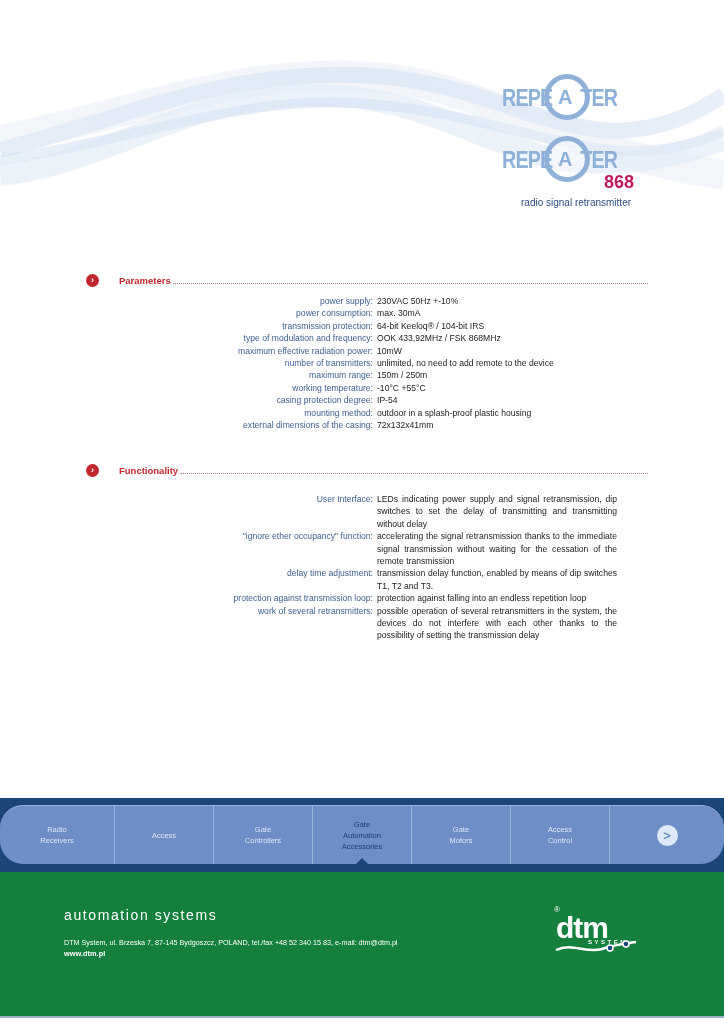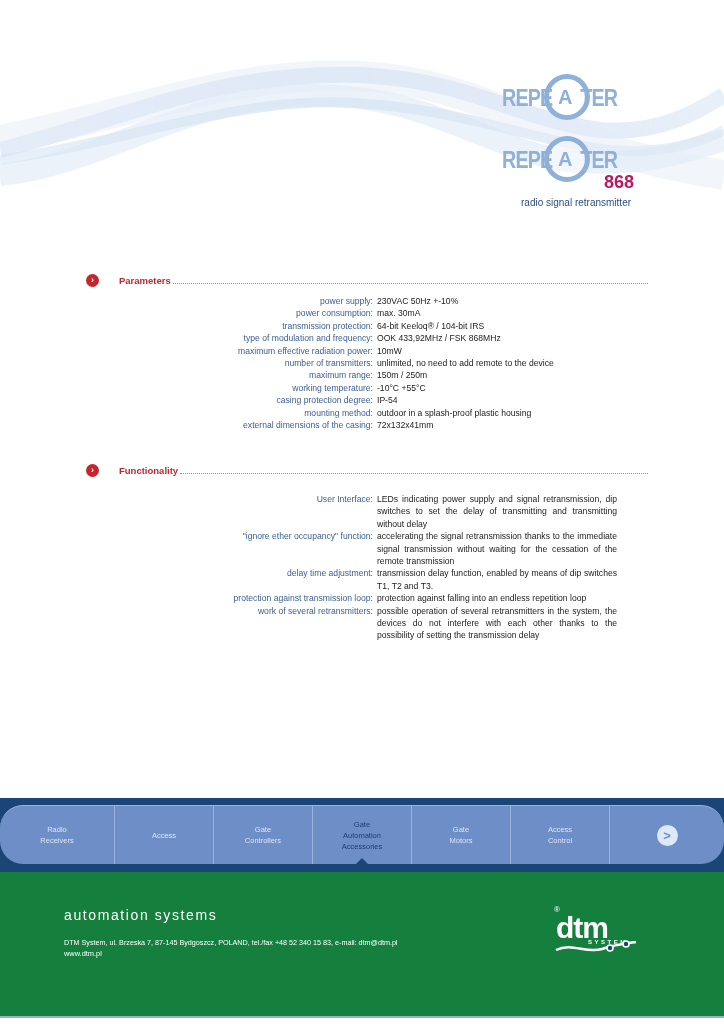--- a/index.html
+++ b/index.html
@@ -32,21 +32,21 @@
   .nav-item.first { width:115px; }
   .nav-item.active { color:#1b3f72; }
   .nav-item.active .caret { position:absolute; bottom:-1px; left:50%; margin-left:-7px; width:0; height:0; border-left:7px solid transparent; border-right:7px solid transparent; border-bottom:7px solid #1b4477; }
   .nav-item.last { border-right:none; flex:1; }
   .next-btn { width:21px; height:21px; border-radius:50%; background:#dfe8f6; color:#6d8ec6; font-weight:bold; font-size:13px; display:flex; align-items:center; justify-content:center; }
 
   .footer { position:absolute; left:0; top:872px; width:724px; height:144px; background:#15803d; }
   .footer-bottom-line { position:absolute; left:0; top:1016px; width:724px; height:2px; background:#9bb0c8; }
   .slogan { position:absolute; left:64px; top:35px; font-size:14px; letter-spacing:1.6px; color:#ffffff; }
   .address { position:absolute; left:64px; top:66px; font-size:7.2px; color:#ffffff; }
-  .www { position:absolute; left:64px; top:77px; font-size:7.4px; font-weight:normal; color:#ffffff; }
+  .www { position:absolute; left:64px; top:77px; font-size:7.4px; font-weight:bold; color:#ffffff; }
   .dtm-logo { position:absolute; left:552px; top:32px; width:90px; height:52px; color:#fff; }
 </style>
 </head>
 <body>
 
 <div class="hero">
   <svg class="waves" width="724" height="250" viewBox="0 0 724 250">
     <defs>
       <linearGradient id="wg" x1="0" x2="1" y1="0" y2="0">
         <stop offset="0" stop-color="#cfdff2" stop-opacity="0.9"></stop>

